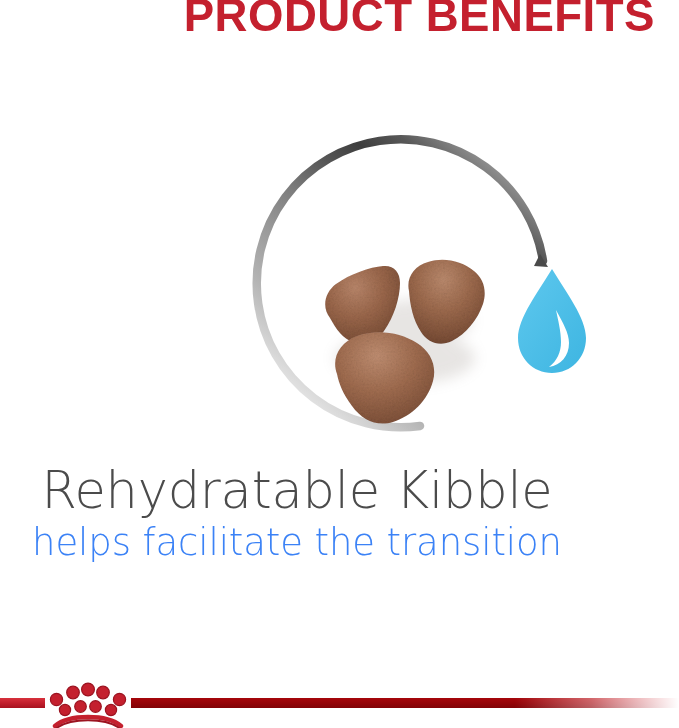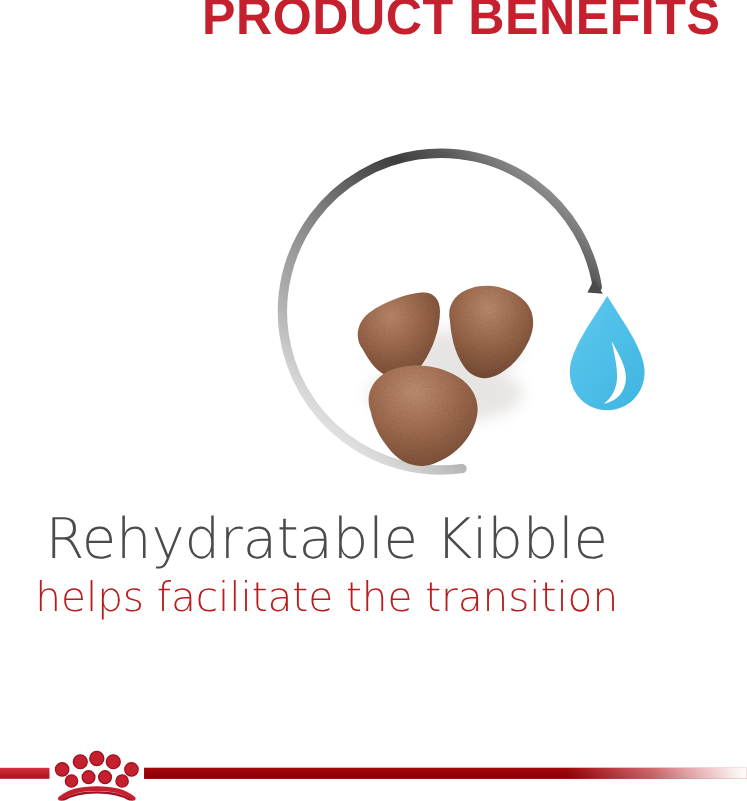--- a/index.html
+++ b/index.html
@@ -63,21 +63,21 @@
     line-height: 58px;
     color: #4b4b4b;
     white-space: nowrap;
     letter-spacing: -0.2px;
   }
   .benefit-line {
     font-family: "DejaVu Sans", sans-serif;
     font-weight: 300;
     font-size: 37px;
     line-height: 46px;
-    color: #b91c1c;
+    color: #3b82f6;
     white-space: nowrap;
     letter-spacing: -0.1px;
   }
 
   
   #brand-footer {
     position: absolute;
     left: 0;
     top: 655px;
     width: 679px;

